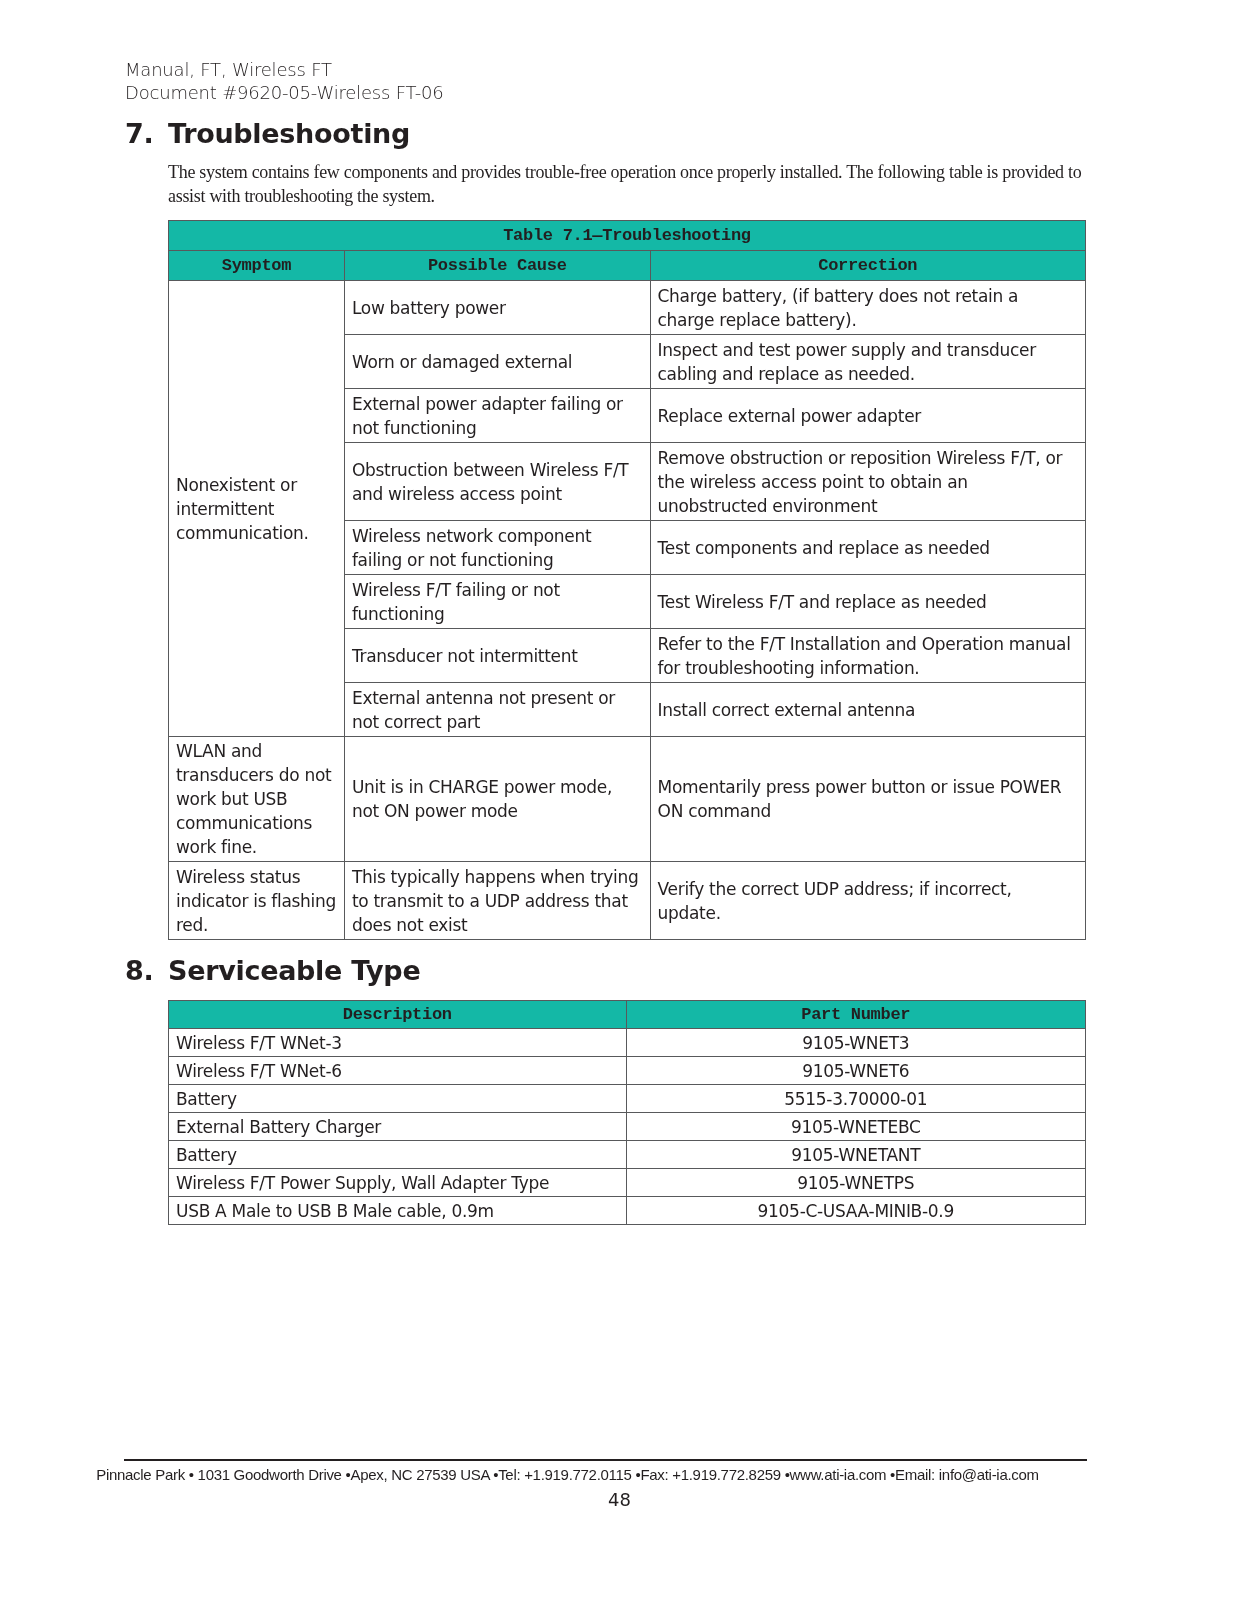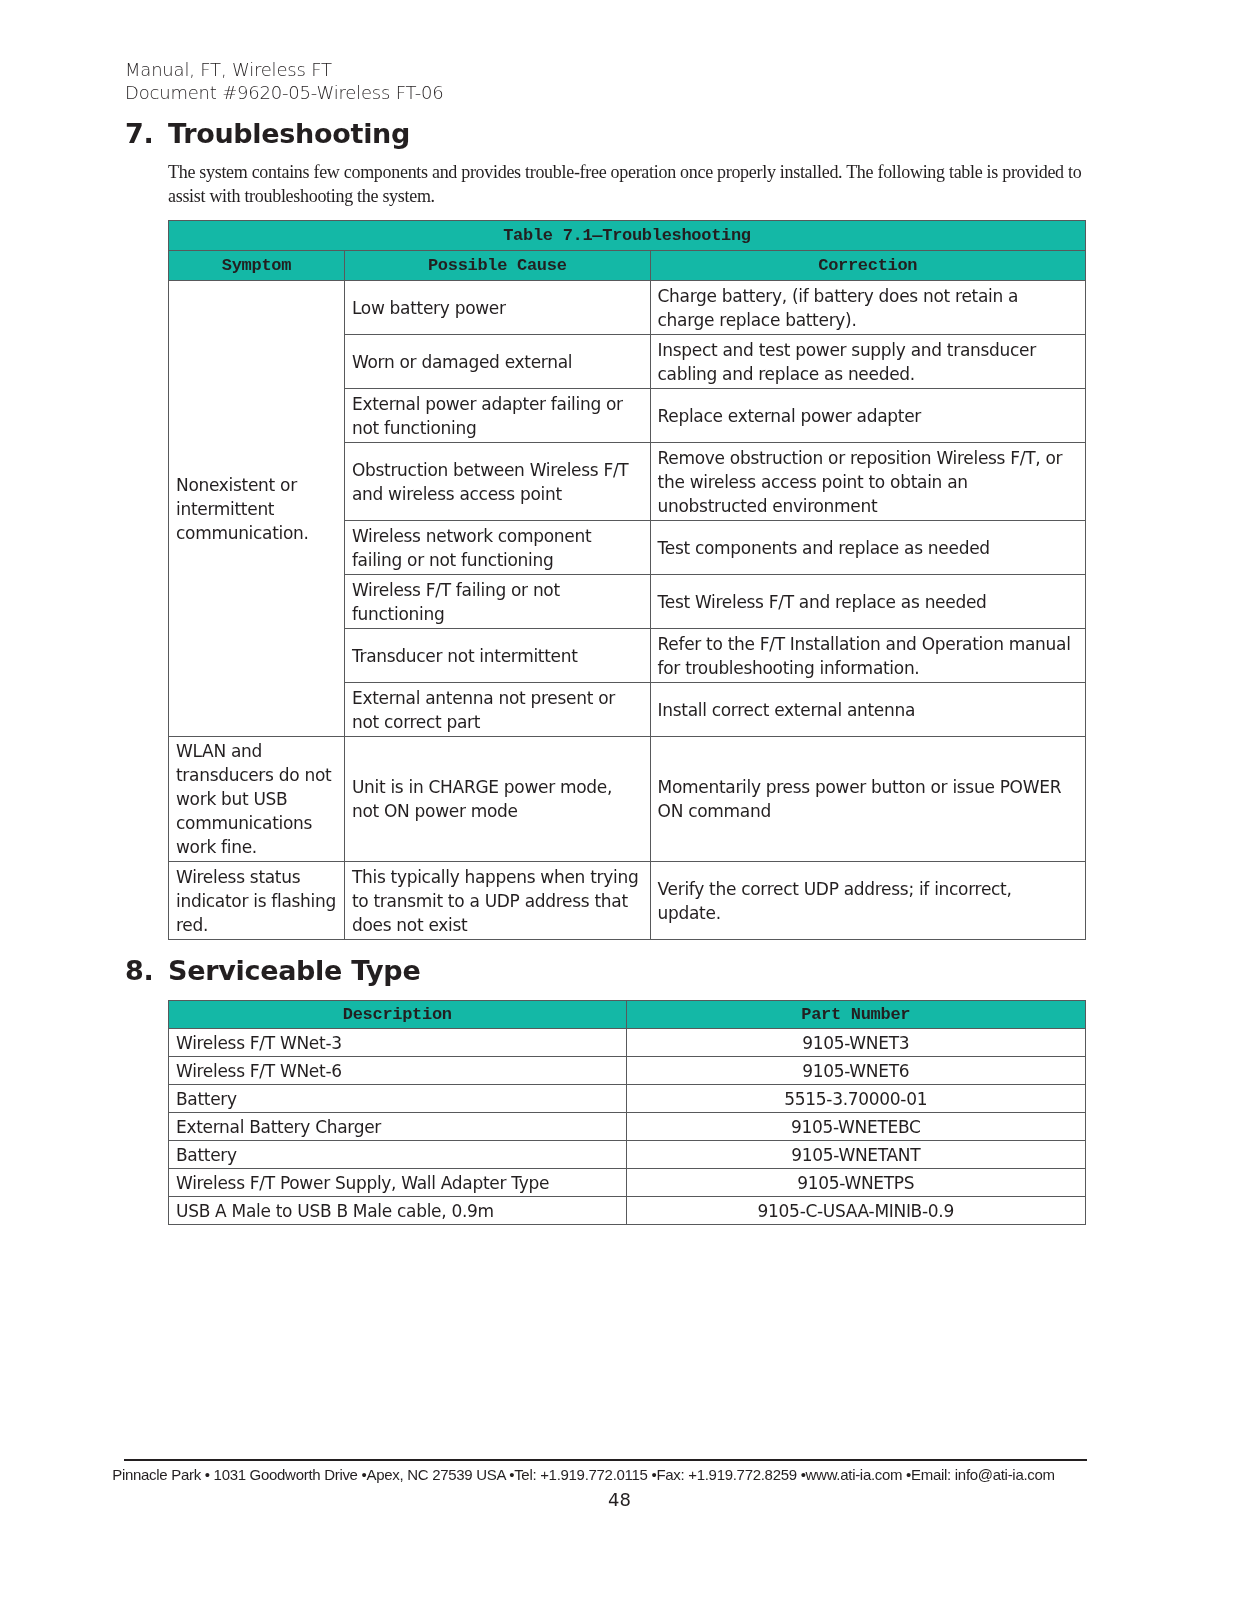--- a/index.html
+++ b/index.html
@@ -10,21 +10,21 @@
   .intro { position:absolute; left:168px; top:160px; width:920px; font-family:"Liberation Serif", serif; font-size:18px; line-height:24px; letter-spacing:-0.3px; }
   table { border-collapse:collapse; position:absolute; left:168px; font-family:"DejaVu Sans", sans-serif; font-size:17px; letter-spacing:-0.3px; }
   td, th { border:1px solid #58595b; vertical-align:middle; padding:2px 7px; line-height:24px; }
   th { background:#14b8a6; font-weight:bold;font-family:Liberation Mono, monospace; }
   #t1 { top:220px; width:918px; }
   #t2 { top:1000px; width:918px; }
   #t2 td, #t2 th { height:25px; padding:1px 7px; }
   .c { text-align:center; }
   .l { text-align:center; }
   .footline { position:absolute; left:124px; top:1459px; width:963px; border-top:2px solid #231f20; }
-  .footer { position:absolute; left:0; top:1466px; width:1135px; text-align:center; font-family:"Liberation Sans", sans-serif; font-size:15px; letter-spacing:-0.3px;margin-left:16px; }
+  .footer { position:absolute; left:0; top:1466px; width:1135px; text-align:center; font-family:"Liberation Sans", sans-serif; font-size:15px; letter-spacing:-0.3px; }
   .pagenum { position:absolute; left:12px; top:1489px; width:1215px; text-align:center; font-size:18px; }
 </style>
 </head>
 <body>
 
 <div class="hdr">
   <div>Manual, FT, Wireless FT</div>
   <div>Document #9620-05-Wireless FT-06</div>
 </div>
 

